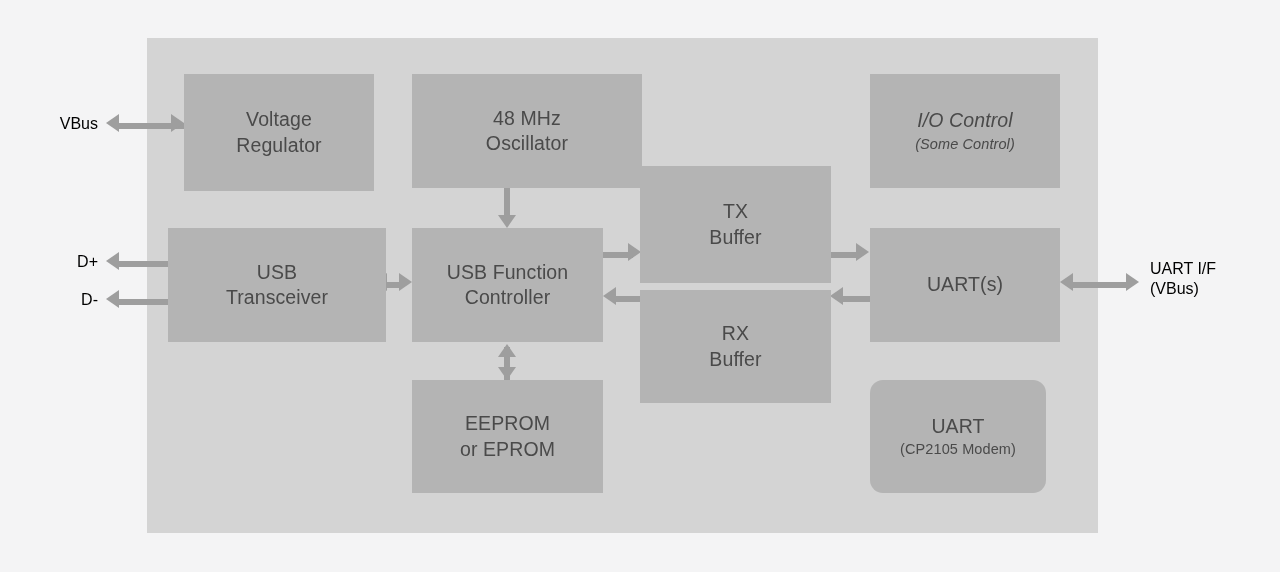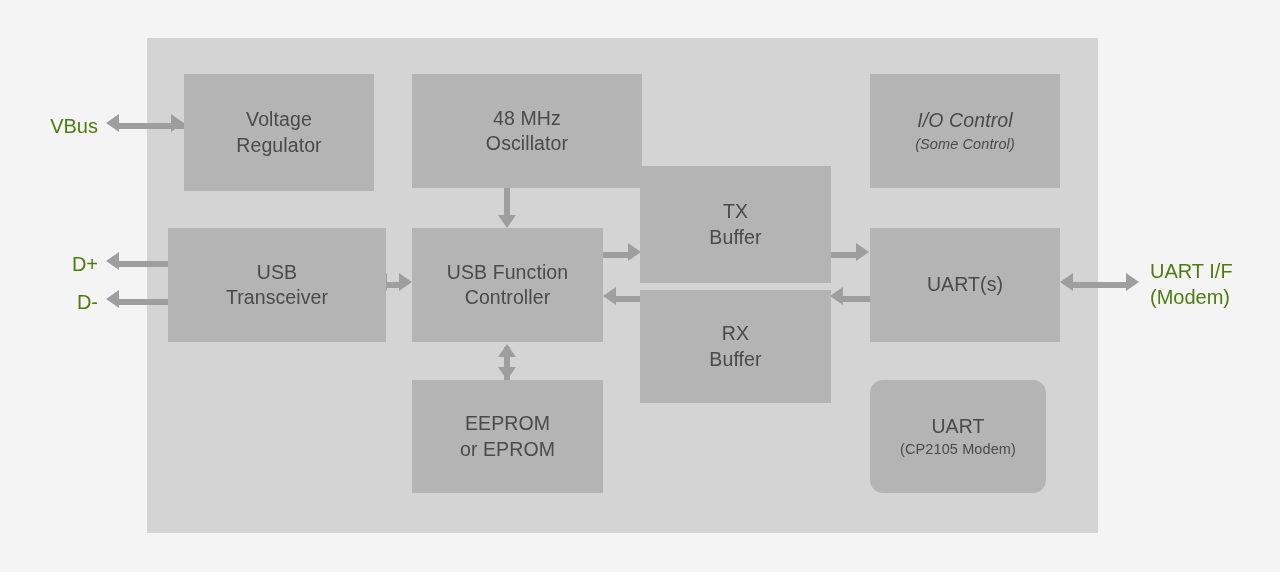--- a/index.html
+++ b/index.html
@@ -45,22 +45,22 @@
   }
   .block .sub {
     font-size: 14.5px;
     letter-spacing: 0.1px;
     white-space: nowrap;
     margin-top: 1px;
   }
   
   .port-label {
     position: absolute;
-    color: #4d7c0f;
-    font-size: 20px;
+    color: #000000;
+    font-size: 16px;
     line-height: 1.28;
     white-space: nowrap;
   }
   .port-label .sub2 { display: block; }
   .pl-right { text-align: left; }
   .pl-left { text-align: right; }
 
   
   .arrow { position: absolute; }
   .shaft-h {
@@ -223,16 +223,16 @@
   <div class="port-label pl-left" style="left:0px; top:252px; width:98px;">
     <span>D+</span>
   </div>
 
   <div class="port-label pl-left" style="left:0px; top:290px; width:98px;">
     <span>D-</span>
   </div>
 
   <div class="port-label pl-right" style="left:1150px; top:259px; width:130px;">
     <span>UART I/F</span>
-    <span class="sub2">(Modem)</span>
+    <span class="sub2">(VBus)</span>
   </div>
 
 </div>
 
 </body></html>

